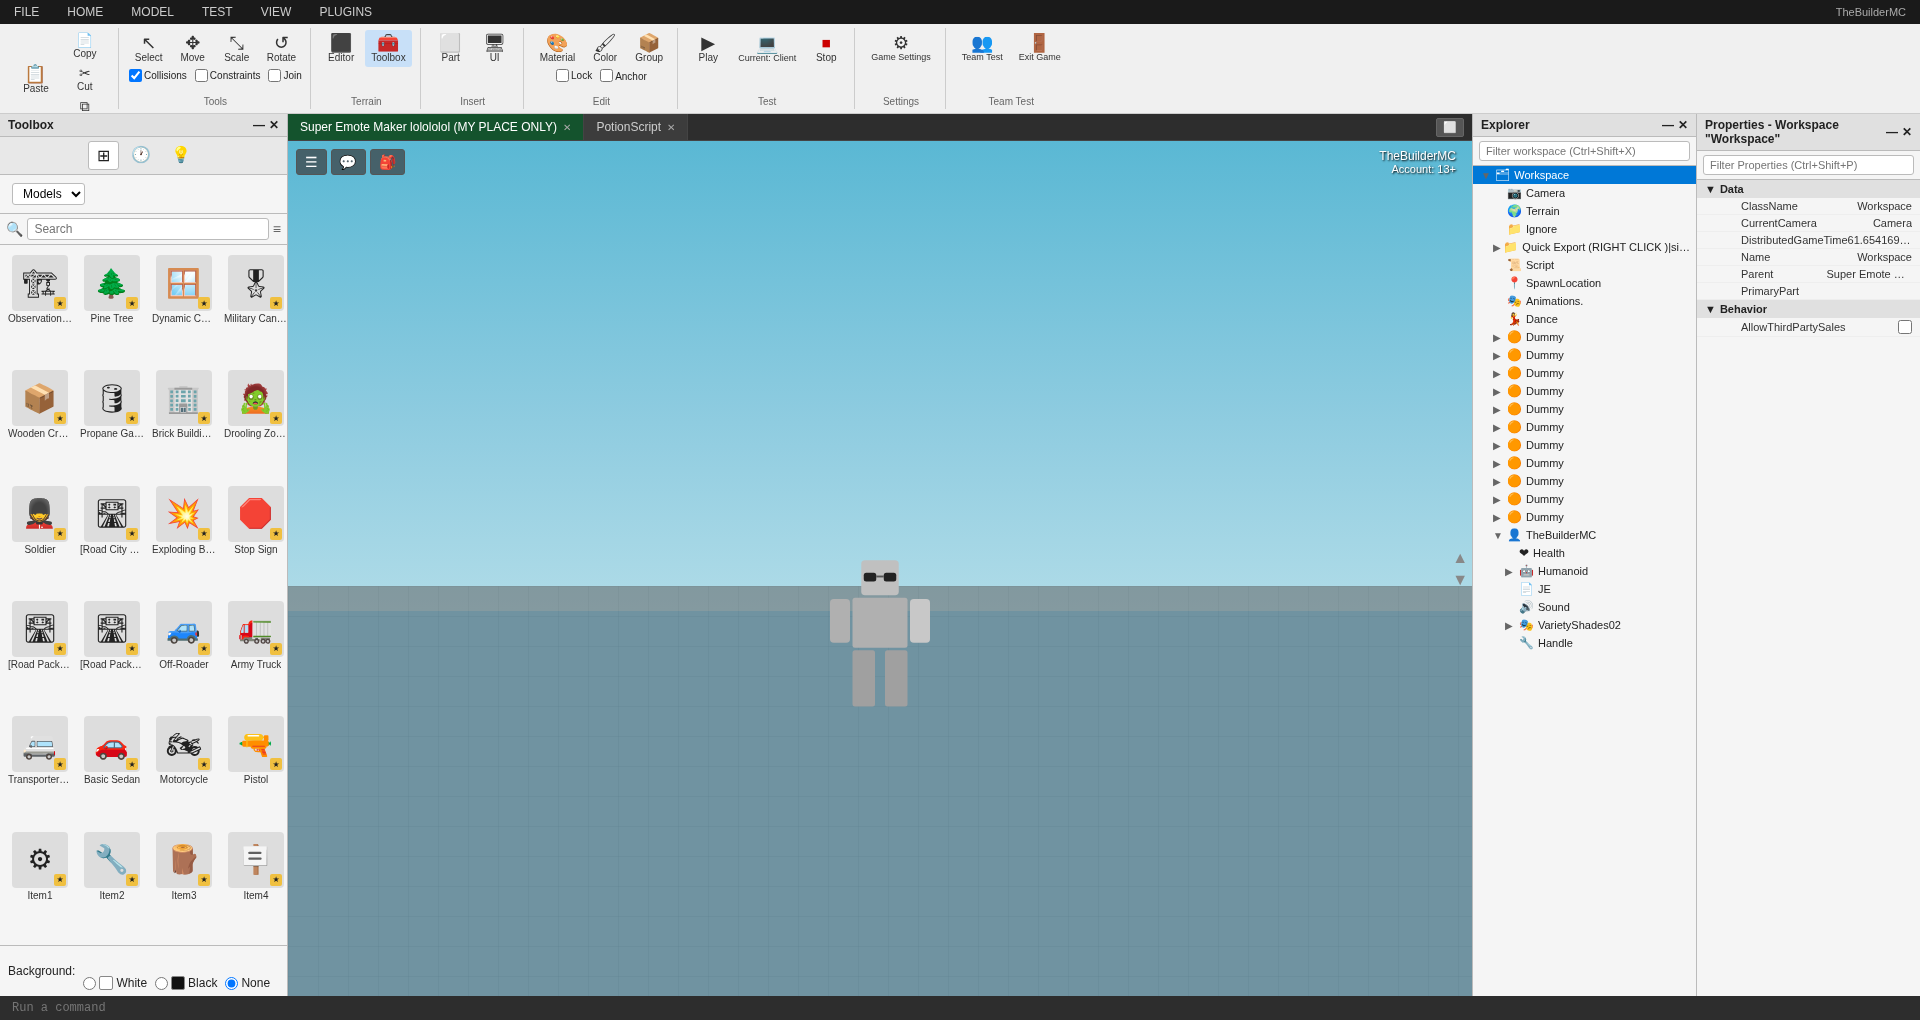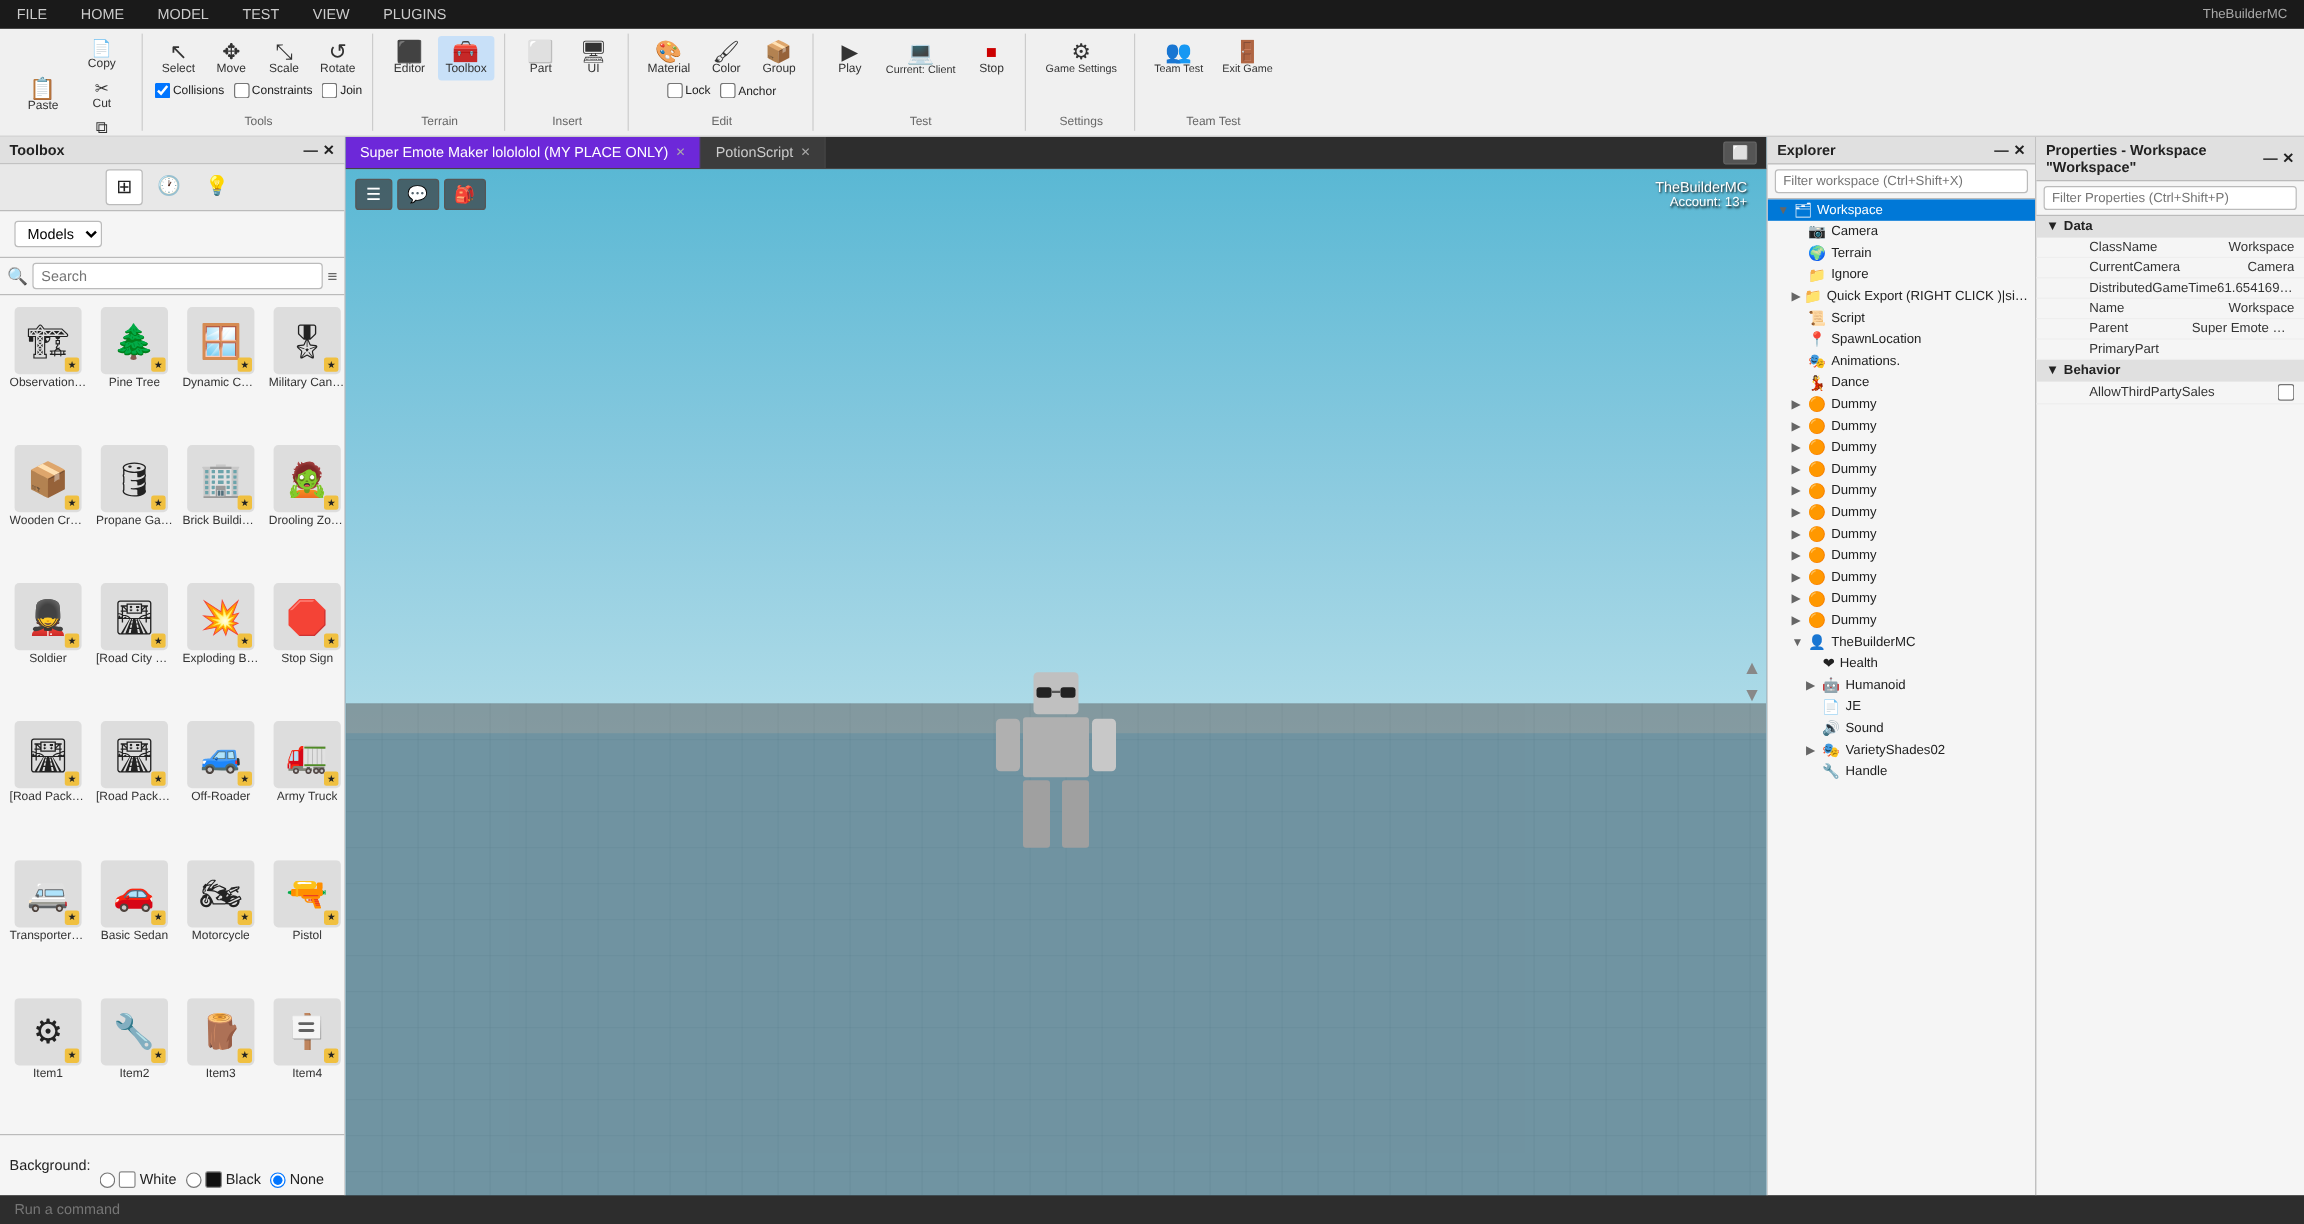--- a/index.html
+++ b/index.html
@@ -46,21 +46,21 @@
     #toolbox-background { display: flex; align-items: center; gap: 8px; padding: 6px 8px; border-top: 1px solid #bbb; font-size: 12px; }
     .bg-option { display: flex; align-items: center; gap: 3px; cursor: pointer; margin-top: 24px; }
     .bg-swatch { width: 14px; height: 14px; border: 1px solid #888; border-radius: 2px; }
     .bg-swatch.white { background: #fff; }
     .bg-swatch.black { background: #111; }
 
     
     #viewport { flex: 1; position: relative; background: #87ceeb; display: flex; flex-direction: column; overflow: hidden; }
     #viewport-tabs { display: flex; background: #2d2d2d; border-bottom: 1px solid #444; }
     .vp-tab { display: flex; align-items: center; padding: 6px 12px; cursor: pointer; font-size: 12px; color: #ccc; border-right: 1px solid #444; background: #3c3c3c; gap: 6px; }
-    .vp-tab.active { background: #6d28d9; color: #fff; }
+    .vp-tab.active { background: #14532d; color: #fff; }
     .vp-tab-close { font-size: 10px; color: #aaa; cursor: pointer; }
     #viewport-3d { flex: 1; position: relative; overflow: hidden; }
     #sky { position: absolute; top: 0; left: 0; right: 0; height: 55%; background: linear-gradient(to bottom, #5ab8d4 0%, #8fcce0 60%, #b0dce8 100%); }
     .character-container { position: absolute; bottom: 30%; left: 50%; transform: translateX(-50%); }
     #viewport-user { position: absolute; top: 8px; right: 16px; text-align: right; color: #fff; font-size: 12px; text-shadow: 1px 1px 2px #000; }
     #viewport-toolbar { position: absolute; top: 8px; left: 8px; display: flex; gap: 4px; }
     .vp-icon-btn { background: rgba(60,60,60,0.7); color: #fff; border: 1px solid #555; border-radius: 3px; padding: 4px 8px; cursor: pointer; font-size: 14px; }
     #scroll-indicator { position: absolute; right: 4px; top: 50%; transform: translateY(-50%); display: flex; flex-direction: column; gap: 4px; }
     .scroll-arrow { color: #888; font-size: 16px; cursor: pointer; }
 
@@ -758,14 +758,14 @@
         <div class="prop-row">
         <span class="prop-name">AllowThirdPartySales</span>
         <input type="checkbox" class="prop-checkbox" style="">
       </div>
       </div>
   </div>
 
 </div>
 
 <div id="statusbar">
-  <input type="text" style="background: transparent; border: none; color: #fde047; width: 300px; outline: none; font-size: 12px;" placeholder="Run a command">
+  <input type="text" style="background: transparent; border: none; color: #fde047; width: 300px; outline: none; font-size: 12px; font-family: Liberation Mono, monospace;" placeholder="Run a command">
 </div>
 
 </body></html>

